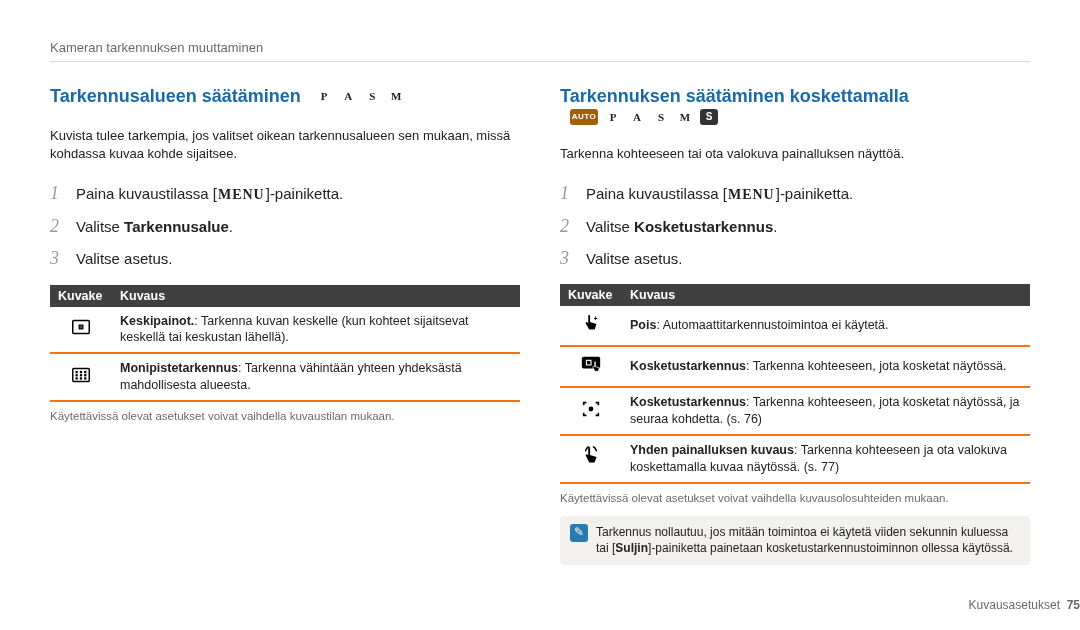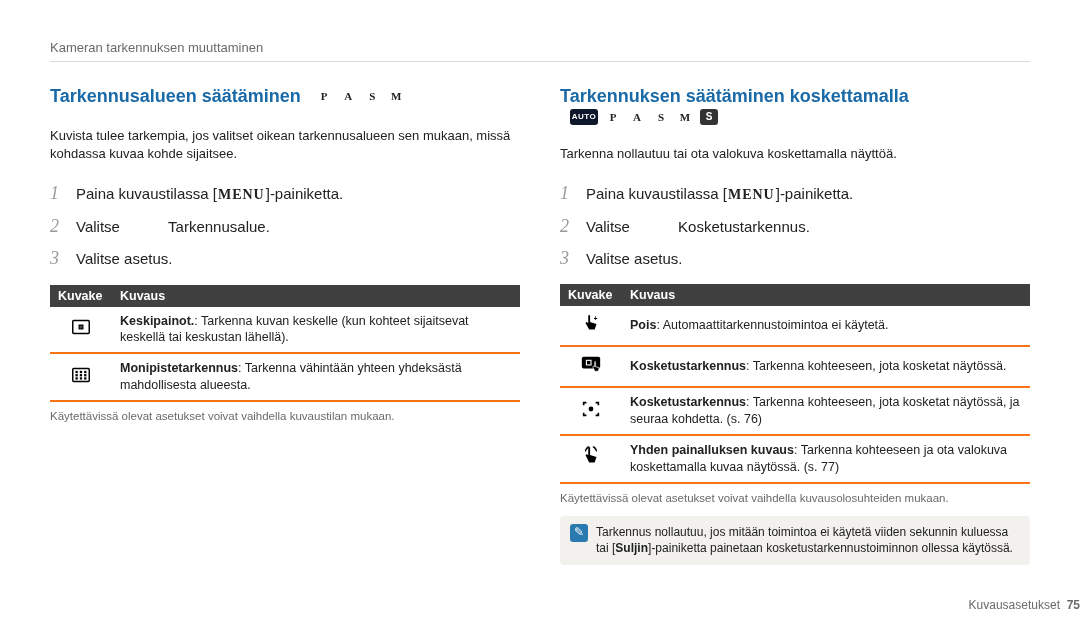--- a/index.html
+++ b/index.html
@@ -4,30 +4,30 @@
 <style>
   * { box-sizing: border-box; margin: 0; padding: 0; }
   html, body { width: 1080px; height: 630px; font-family: Arial, Helvetica, sans-serif; background: #fff; color: #222; }
   .page { padding: 40px 50px 32px 50px; position: relative; height: 100%; }
   .header { font-size: 13px; color: #6a6a6a; border-bottom: 1px solid #d9d9d9; padding-bottom: 6px; margin-bottom: 24px; }
   .cols { display: flex; gap: 40px; }
   .col { flex: 1 1 50%; }
   .sect-title { color: #1a6aa8; font-size: 18px; font-weight: 600; display: inline; }
   .mode-icons { display: inline-flex; gap: 6px; margin-left: 10px; vertical-align: 2px; }
   .mode-badge { display:inline-flex; align-items:center; justify-content:center; width:18px; height:16px; border-radius:3px; font-size:11px; font-weight:bold; font-family: Georgia, 'Times New Roman', serif; color:#222; }
-  .mode-auto { width:28px; background:#0f172a; color:#fff; font-size:8px; font-family: Arial; letter-spacing:0.5px; }
+  .mode-auto { width:28px; background:#a16207; color:#fff; font-size:8px; font-family: Arial; letter-spacing:0.5px; }
   .mode-s-box { background:#333; color:#fff; font-family: Arial; font-size:10px; }
   .sect-intro { font-size: 13px; margin-top: 20px; line-height: 1.4; }
   ol.steps { list-style: none; margin-top: 14px; }
   ol.steps li { font-size: 15px; line-height: 1.8; display: flex; align-items: baseline; gap: 10px; }
   .stepnum { font-family: Georgia, 'Times New Roman', serif; font-style: italic; font-size: 18px; color: #9a9a9a; width: 16px; }
   .menu-label { font-family: 'Times New Roman', serif; font-weight: bold; letter-spacing: 1px; font-size: 14px; }
   .brk::before { content:'['; margin-right:1px; }
   .brk::after { content:']'; margin-left:1px; }
-  strong.emph { font-weight: normal; margin-left: 44px; }
+  strong.emph { font-weight: bold; }
   table.icon-table { width: 100%; border-collapse: collapse; margin-top: 10px; font-size: 12.5px; }
   table.icon-table th { background: #404040; color: #fff; text-align: left; padding: 4px 8px; font-weight: 600; font-size: 12.5px; }
   table.icon-table th:first-child { width: 62px; }
   table.icon-table td { padding: 6px 8px; border-bottom: 2px solid #f97316; vertical-align: middle; line-height: 1.35; }
   table.icon-table td.icon-cell { text-align: center; }
   .note { font-size: 11.5px; color: #6a6a6a; margin-top: 8px; }
   .callout { display: flex; gap: 8px; background: #f3f1ed; border-radius: 4px; padding: 8px 10px; margin-top: 12px; font-size: 12px; line-height: 1.4; }
   .callout-icon { width:18px; height:18px; flex:0 0 18px; border-radius:3px; background:#2a7ab0; color:#fff; display:inline-flex; align-items:center; justify-content:center; font-size:12px; }
   .footer { position:absolute; bottom:18px; left:0; right:0; text-align:right; font-size:12px; color:#6a6a6a; }
   svg.ico { width:22px; height:22px; }
@@ -124,21 +124,21 @@
         <span class="sect-title">Tarkennuksen säätäminen koskettamalla</span>
         <span class="mode-icons">
           <span class="mode-badge mode-auto">AUTO</span>
           <span class="mode-badge">P</span>
           <span class="mode-badge">A</span>
           <span class="mode-badge">S</span>
           <span class="mode-badge">M</span>
           <span class="mode-badge mode-s-box">S</span>
         </span>
       </div>
-      <p class="sect-intro">Tarkenna nollautuu tai ota valokuva koskettamalla näyttöä.</p>
+      <p class="sect-intro">Tarkenna kohteeseen tai ota valokuva painalluksen näyttöä.</p>
 
       <ol class="steps">
         <li>
           <span class="stepnum">1</span>
           <span>
             <span>Paina kuvaustilassa </span><span class="brk"><span class="menu-label">MENU</span></span><span>-painiketta.</span>
           </span>
         </li>
         <li>
           <span class="stepnum">2</span>

